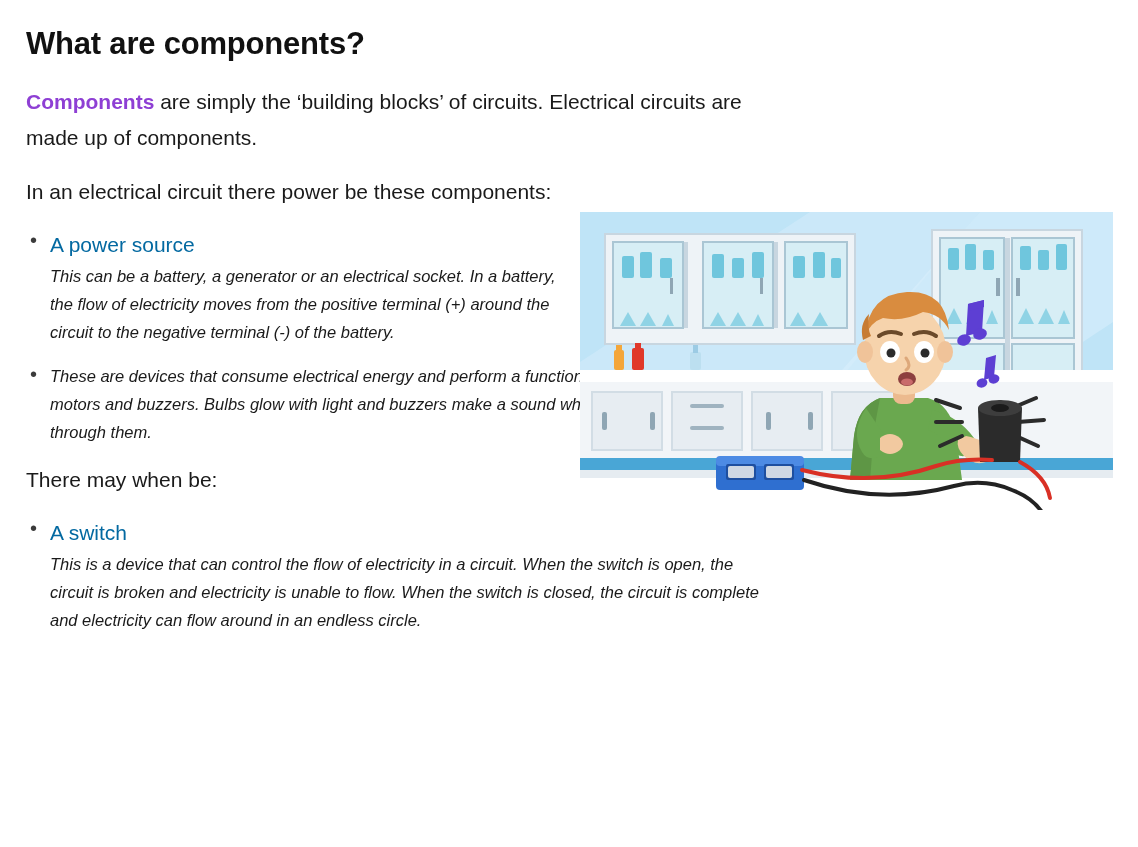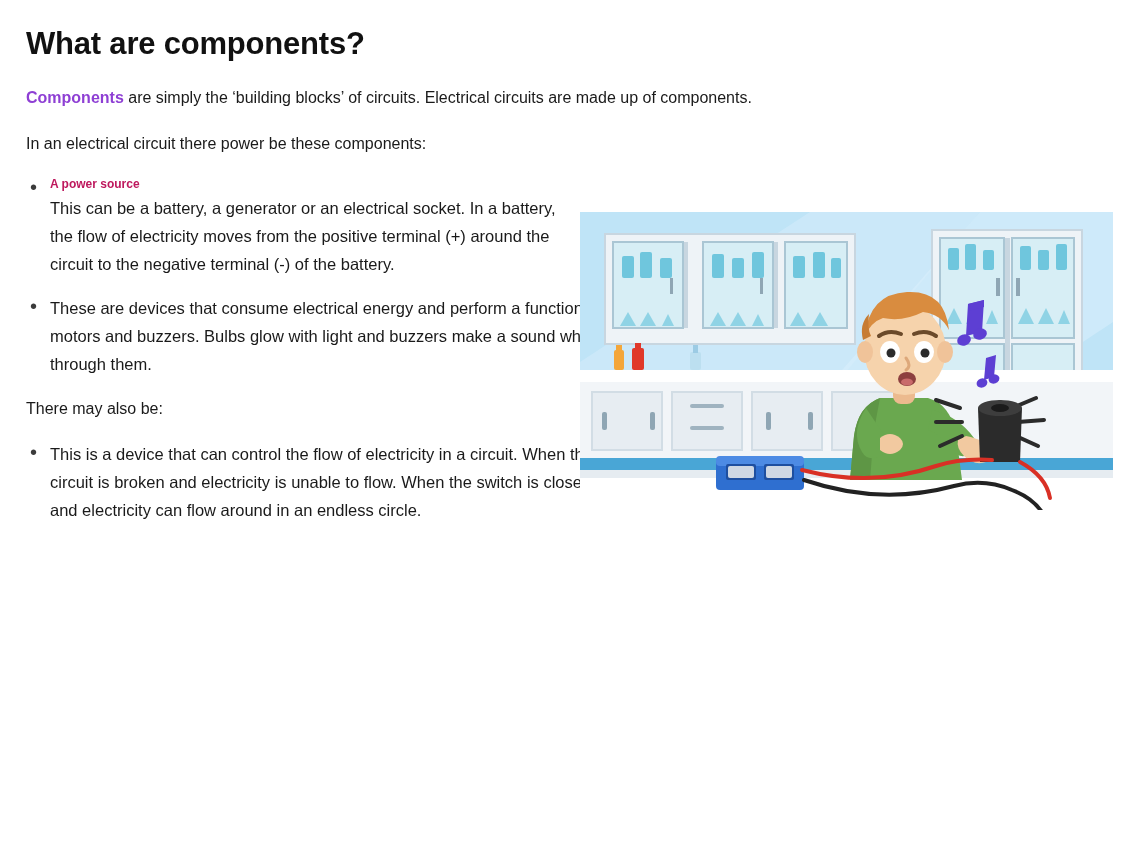--- a/index.html
+++ b/index.html
@@ -26,21 +26,21 @@
     font-size: 31px;
     font-weight: bold;
     letter-spacing: -0.2px;
     margin: 4px 0 22px 0;
     color: #111111;
   }
   .text-col {
     width: 740px;
   }
   p.para {
-    font-size: 16px;
+    font-size: 21px;
     line-height: 1.72;
     margin: 0 0 18px 0;
     color: #1a1a1a;
   }
   .kw {
     color: #8e3fd4;
     font-weight: bold;
   }
   ul.bullets {
     list-style: none;
@@ -56,30 +56,31 @@
     content: "\2022";
     position: absolute;
     left: 4px;
     top: -2px;
     color: #3b3b3b;
     font-size: 20px;
     line-height: 1.4;
   }
   .item-head {
     display: block;
-    color: #be185d;
-    font-weight: bold;
-    font-size: 12px;
+    color: #0369a1;
+    font-weight: normal;
+    font-size: 21px;
     line-height: 1.6;
   }
   .item-body {
     display: block;
     font-size: 16.5px;
     line-height: 1.7;
     color: #1a1a1a;
+    font-style: italic;
   }
   .narrow .item-body { max-width: 520px; }
   .wide .item-body { max-width: 715px; }
 
   
   .figure {
     position: absolute;
     left: 580px;
     top: 212px;
     width: 533px;
@@ -105,24 +106,25 @@
     <ul class="bullets">
       <li class="narrow">
         <span class="item-head">A power source</span>
         <span class="item-body">This can be a battery, a generator or an electrical socket. In a battery, the flow of electricity moves from the positive terminal (+) around the circuit to the negative terminal (-) of the battery.</span>
       </li>
       <li class="wide">
         <span class="item-body">These are devices that consume electrical energy and perform a function, such as light bulbs, motors and buzzers. Bulbs glow with light and buzzers make a sound when electricity passes through them.</span>
       </li>
     </ul>
 
-    <p class="para">There may also be:</p>
+    <p class="para">There may when be:</p>
 
     <ul class="bullets">
       <li class="wide">
+        <span class="item-head">A switch</span>
         <span class="item-body">This is a device that can control the flow of electricity in a circuit. When the switch is open, the circuit is broken and electricity is unable to flow. When the switch is closed, the circuit is complete and electricity can flow around in an endless circle.</span>
       </li>
     </ul>
 
   </div>
 
   <div class="figure">
     <svg width="533" height="298" viewBox="0 0 533 298" xmlns="http://www.w3.org/2000/svg">
 
       <rect x="0" y="0" width="533" height="298" fill="#bfe4f7"></rect>

